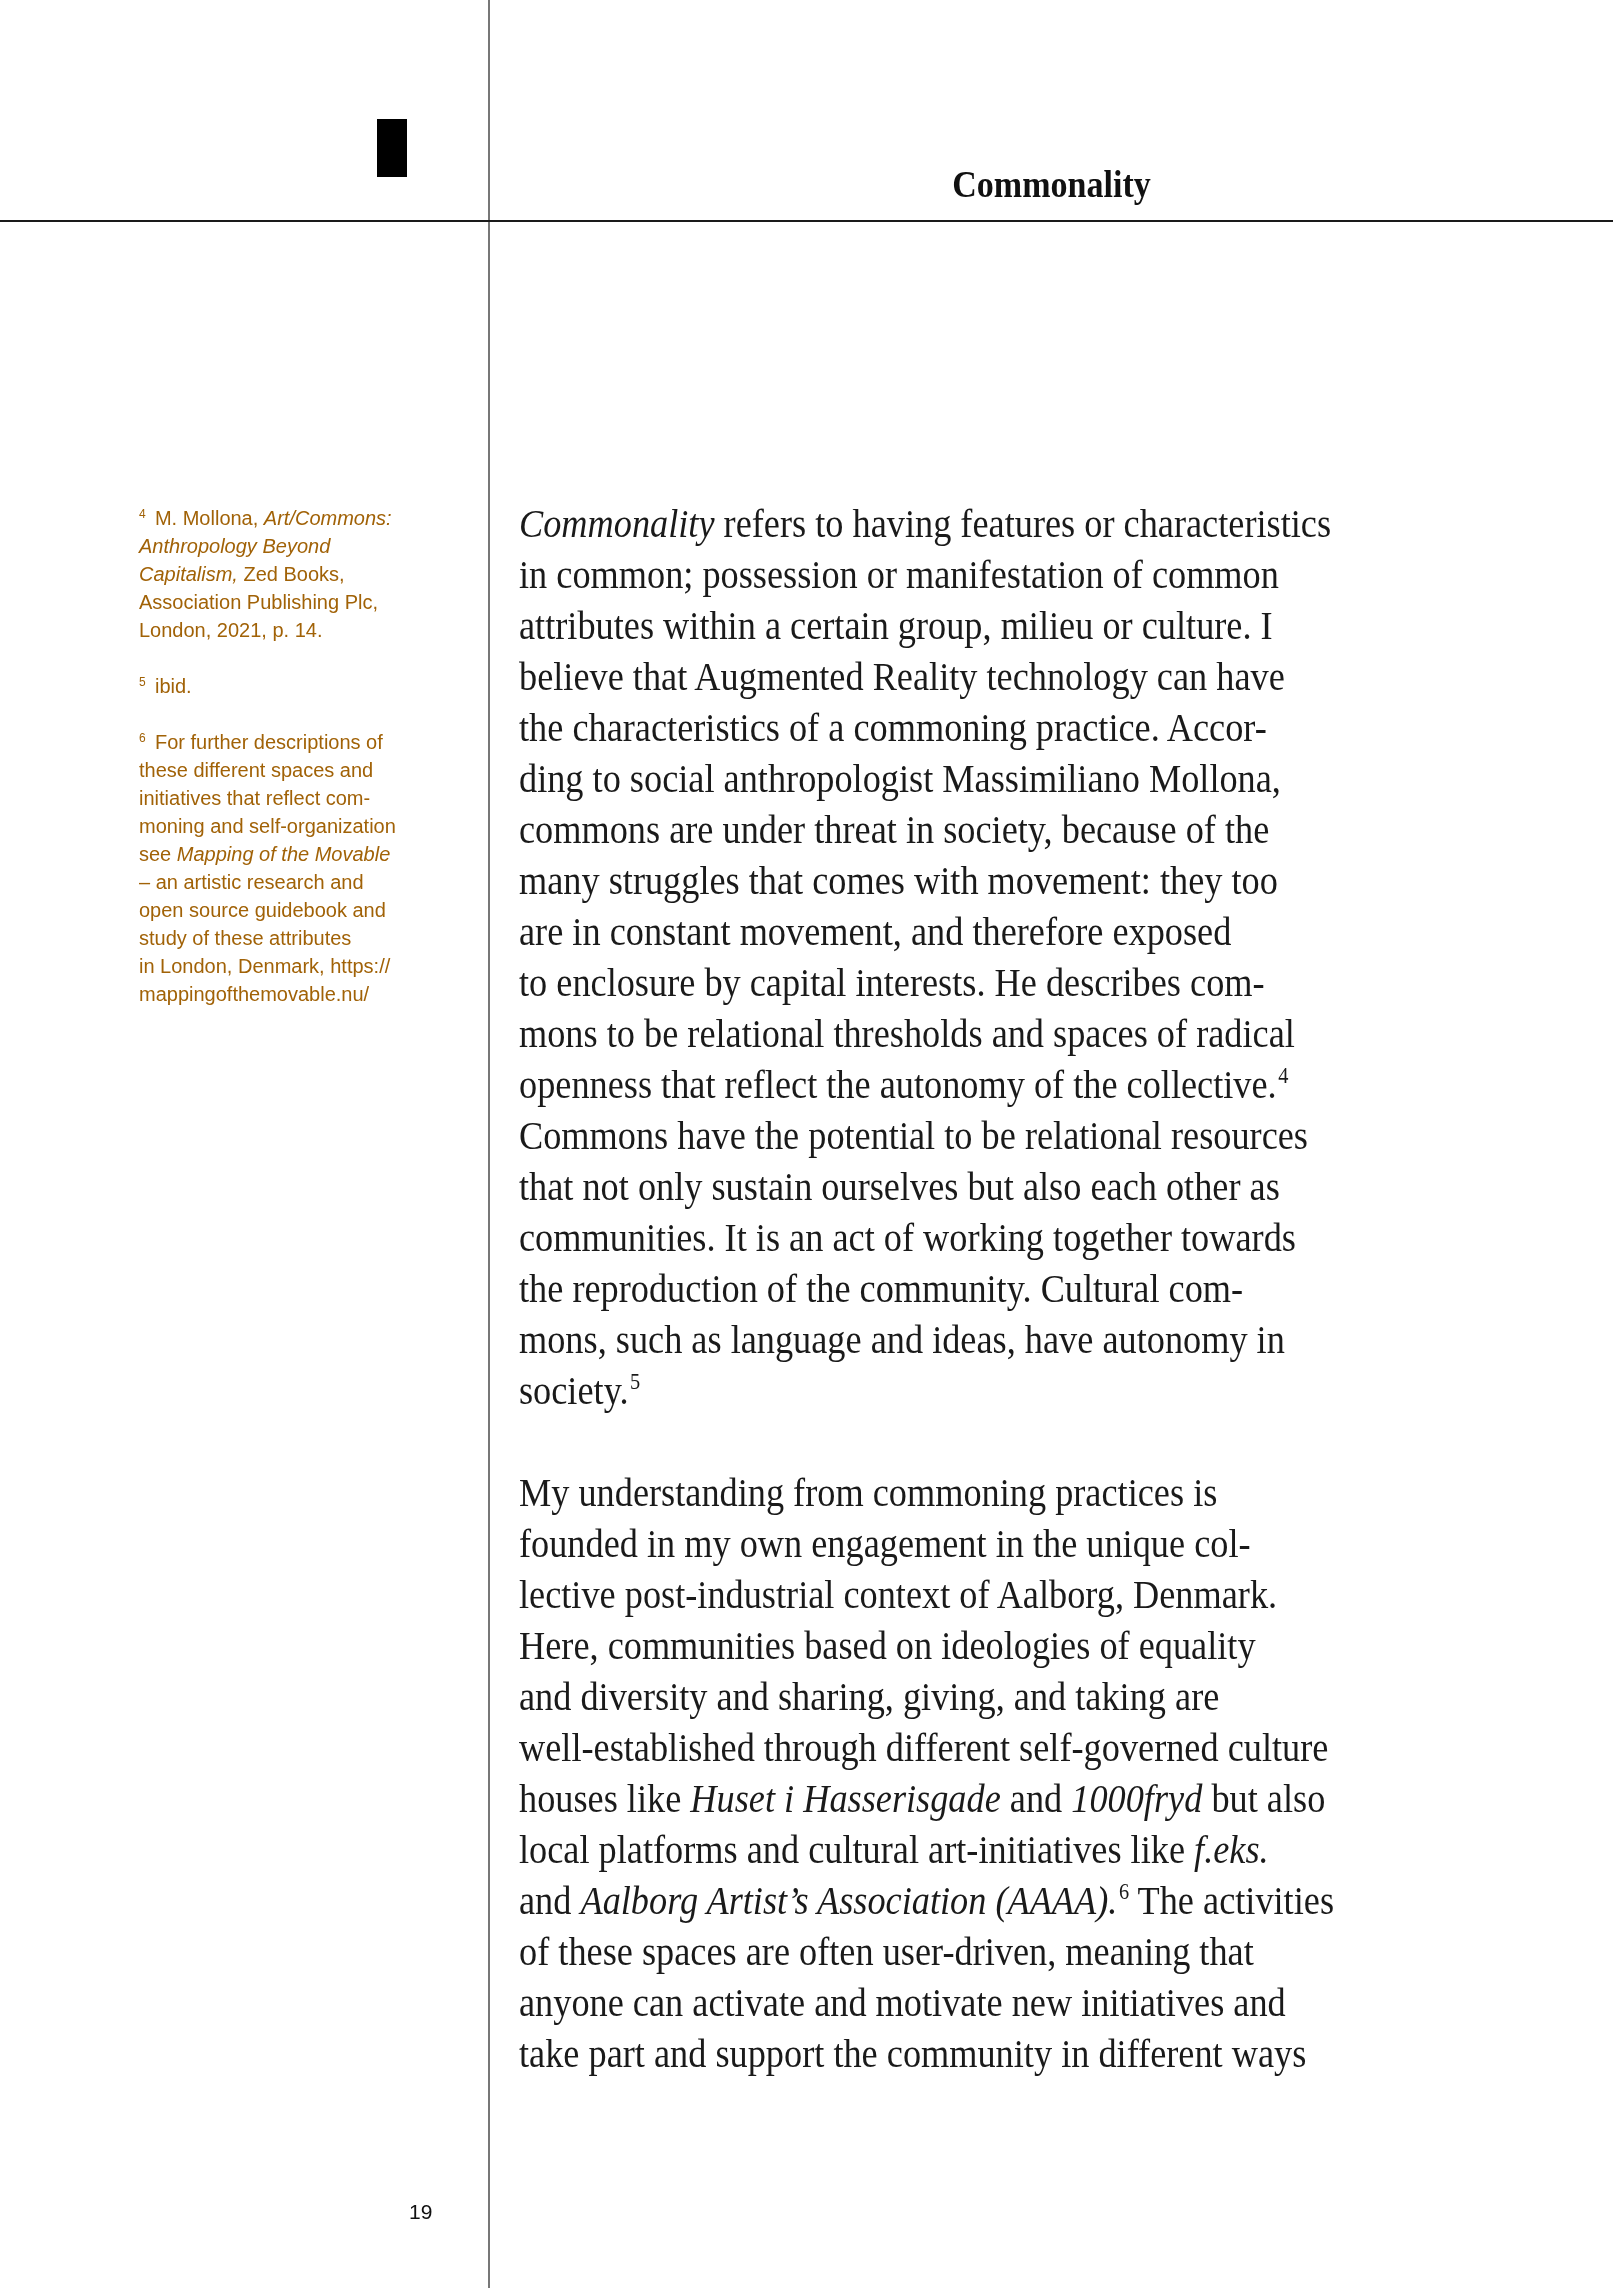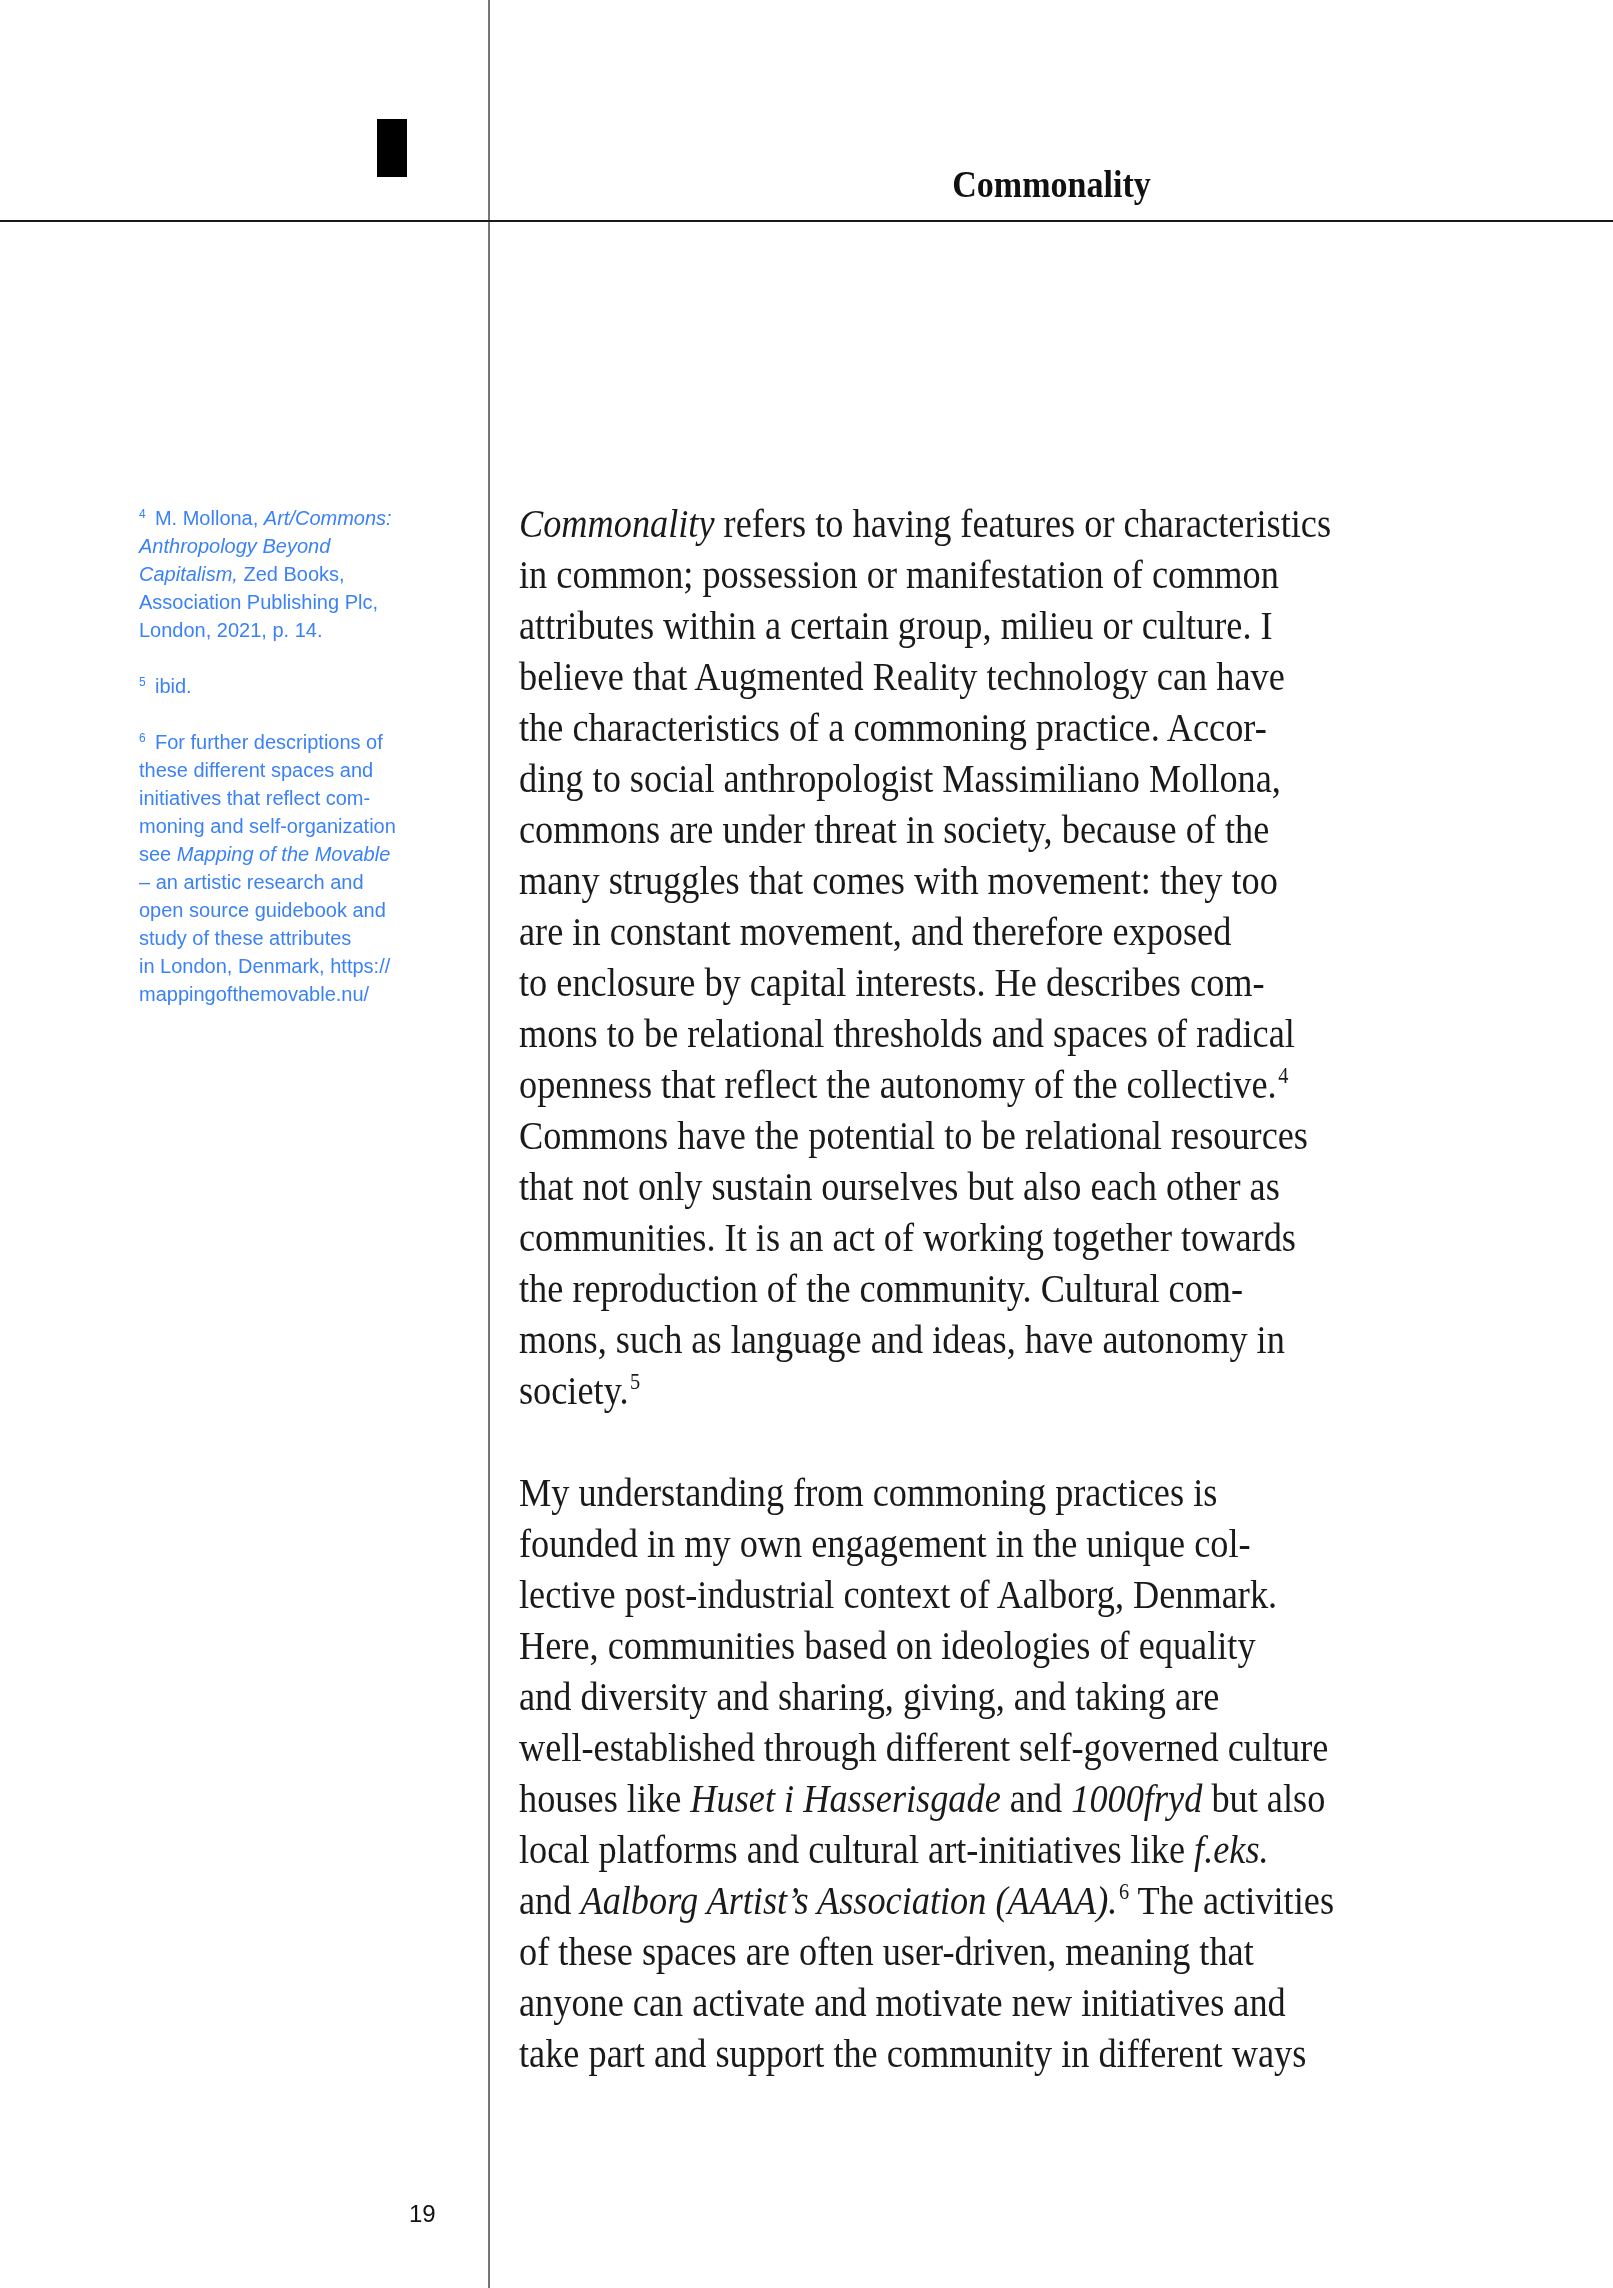--- a/index.html
+++ b/index.html
@@ -17,36 +17,36 @@
       position: absolute; left: 377px; top: 119px; width: 29.5px; height: 58px; background: #000;
     }
     .title {
       position: absolute; left: 490px; width: 1123px; top: 138px; text-align: center;
       font-family: "Liberation Serif", "DejaVu Serif", serif; font-weight: bold;
       font-size: 37px; letter-spacing: 0px; transform: scaleX(0.92);
     }
     .footnotes {
       position: absolute; left: 139px; top: 504px; width: 314px;
       font-family: "Liberation Sans", "DejaVu Sans", sans-serif; font-size: 20px; line-height: 28px;
-      color: #3b82f6;
+      color: #a16207;
     }
     .footnote { margin: 0 0 28px 0; }
     .footnote sup { font-size: 12px; vertical-align: 7.4px; line-height: 0; margin-right: 3.7px; }
     .fn-line { display: block; white-space: nowrap; }
     .body-text {
       position: absolute; left: 519px; top: 498px; width: 1034px;
       font-family: "Liberation Serif", "DejaVu Serif", serif; font-size: 41px; line-height: 51px;
       color: #1a1a1a; transform-origin: left top; transform: scaleX(0.885);
     }
     .para { margin: 0 0 51px 0; }
     .line { display: block; white-space: nowrap; }
     .body-text sup { font-size: 23px; vertical-align: 14.8px; line-height: 0; margin-left: 1.8px; }
     .page-number {
       position: absolute; left: 409px; top: 2200px;
-      font-family: "Liberation Sans", "DejaVu Sans", sans-serif; font-size: 24px; color: #111;
+      font-family: "Liberation Sans", "DejaVu Sans", sans-serif; font-size: 21px; color: #111;
     }
     em { font-style: italic; }
   </style>
 </head>
 <body>
 
 <div class="vline"></div>
 <div class="hline"></div>
 <div class="black-square"></div>
 

